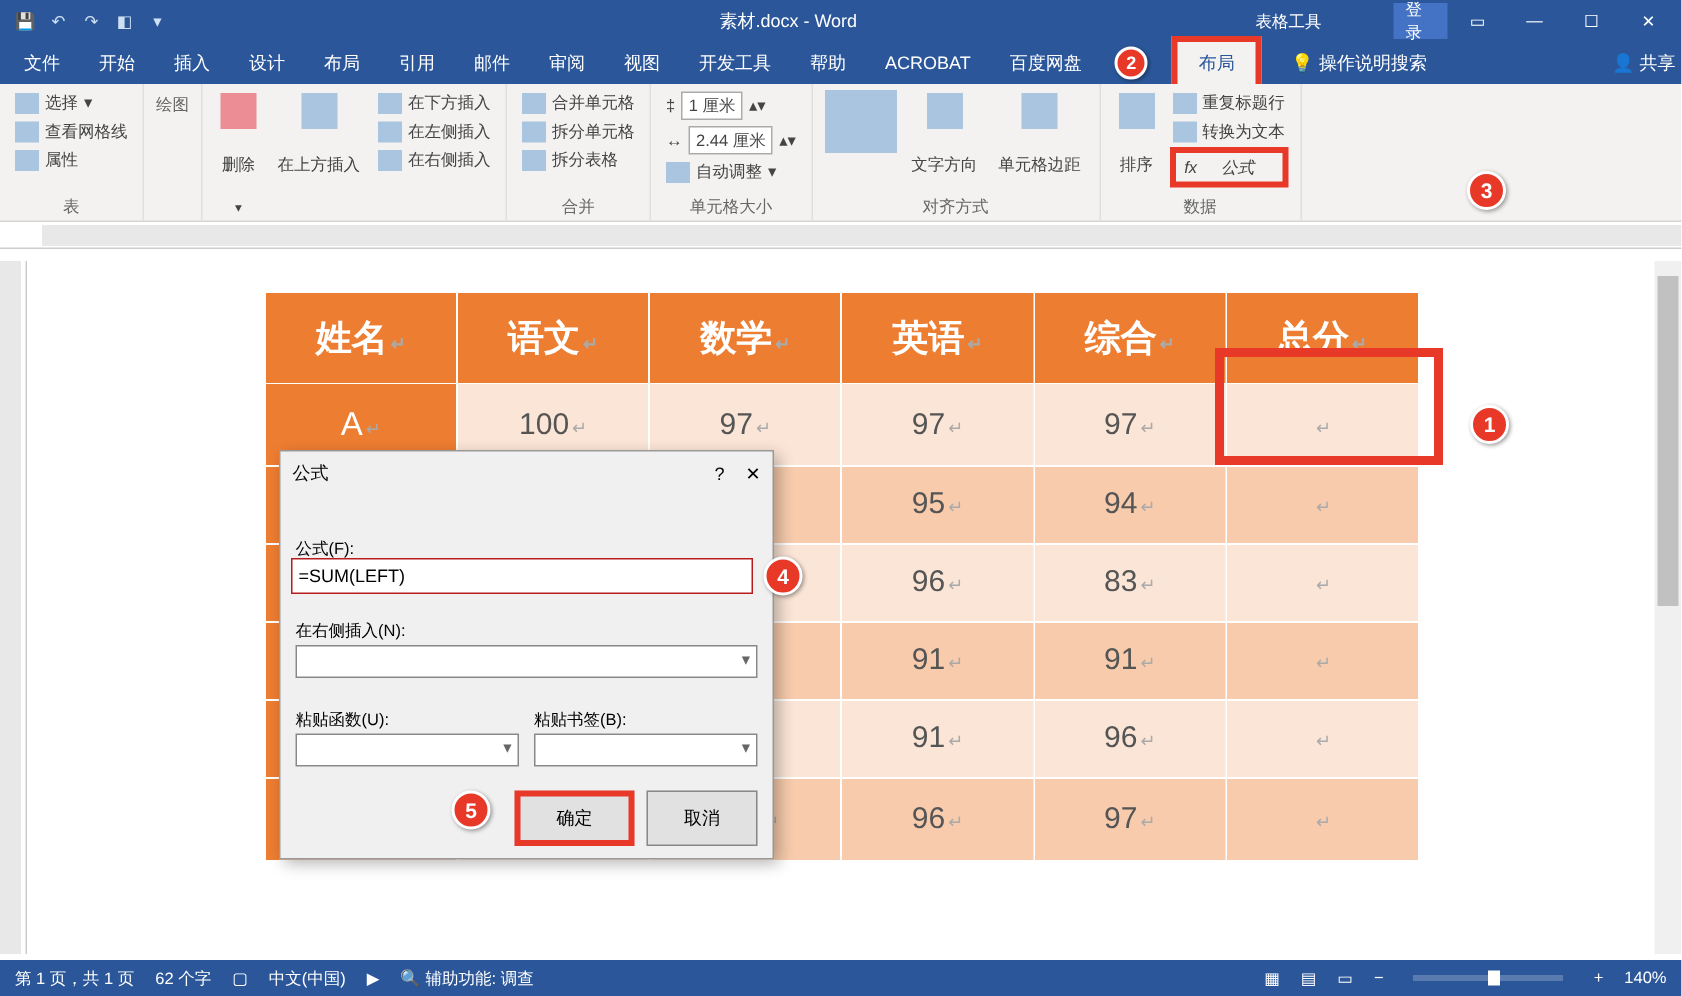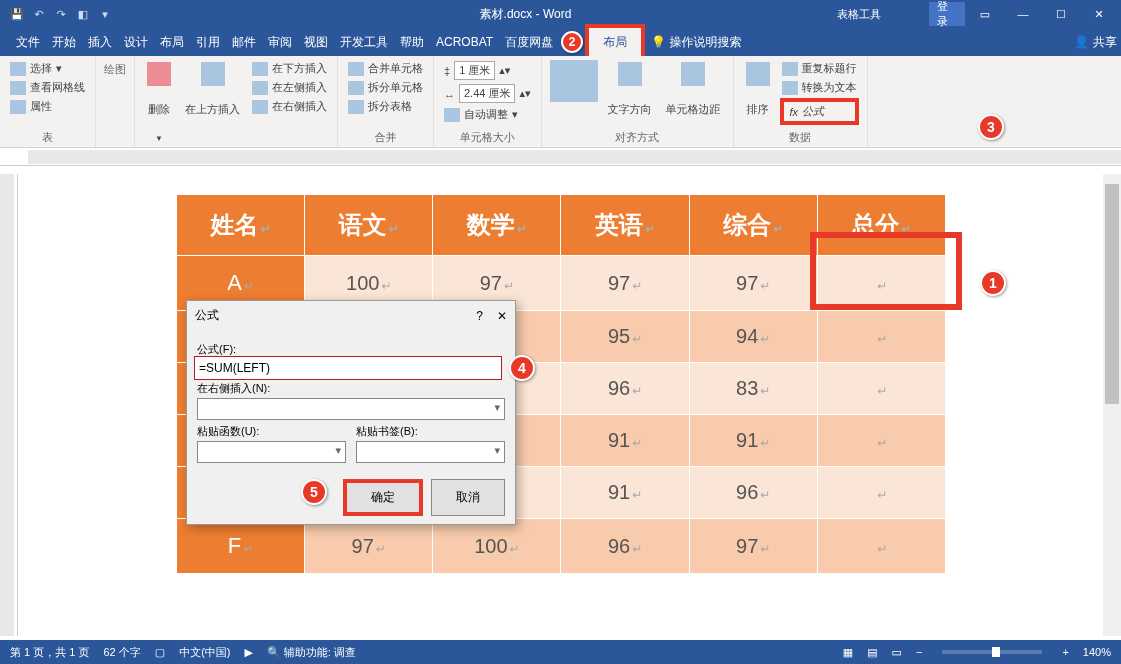--- a/index.html
+++ b/index.html
@@ -5,53 +5,53 @@
 *{box-sizing:border-box;margin:0;padding:0;font-family:"Microsoft YaHei","Segoe UI",sans-serif}
 body{width:1121px;height:664px;background:#fff;overflow:hidden;position:relative;font-size:12px}
 .titlebar{height:28px;background:#2b579a;display:flex;align-items:center;color:#fff}
 .qat{display:flex;gap:4px;padding:0 8px;align-items:center}
 .qat .ic{width:18px;height:18px;display:flex;align-items:center;justify-content:center;font-size:11px;color:#cfe0f3}
 .title-center{flex:1;text-align:center;font-size:12px;color:#fff}
 .title-right{display:flex;gap:2px;align-items:center;padding-right:4px}
 .title-right .ic{width:36px;height:24px;display:flex;align-items:center;justify-content:center;color:#fff;font-size:11px}
 .login-btn{background:#4472c4;padding:2px 8px;font-size:11px}
 .table-tool{position:absolute;right:240px;font-size:11px;color:#fff}
-.tabs{height:28px;background:#2b579a;display:flex;align-items:center;padding-left:12px;gap:4px;color:#fff;font-size:12px}
+.tabs{height:28px;background:#2b579a;display:flex;align-items:center;padding-left:12px;gap:18px;color:#fff;font-size:12px}
 .tabs .tab{cursor:pointer;padding:6px 4px}
 .tabs .tab.active{background:#f3f2f1;color:#2b579a;padding:6px 14px;border:4px solid #e83828;margin:-2px}
 .tabs .spacer{flex:1}
 .ribbon{height:92px;background:#f3f2f1;border-bottom:1px solid #d4d4d4;display:flex;position:relative}
 .ribbon-group{border-right:1px solid #e1dfdd;padding:4px 8px 2px;display:flex;flex-direction:column;justify-content:space-between}
 .group-label{text-align:center;font-size:11px;color:#666;padding-top:2px}
 .group-body{flex:1;display:flex;gap:6px;align-items:flex-start;font-size:11px;color:#444}
 .rb-col{display:flex;flex-direction:column;gap:2px}
 .rb-item{display:flex;align-items:center;gap:4px;padding:1px 2px;white-space:nowrap}
 .rb-big{display:flex;flex-direction:column;align-items:center;gap:16px;padding:2px 4px}
 .rb-ic{width:16px;height:14px;background:#7aa6d6;opacity:.6}
 .rb-ic-big{width:24px;height:24px;background:#7aa6d6;opacity:.6}
-.fx-btn{display:flex;align-items:center;gap:4px;padding:2px 6px;border:4px solid #e83828;font-style:italic}
+.fx-btn{display:flex;align-items:center;gap:16px;padding:2px 6px;border:4px solid #e83828;font-style:italic}
 .ruler-h{height:18px;background:#fff;border-bottom:1px solid #ccc;display:flex;align-items:center;font-size:9px;color:#888;position:relative;padding-left:28px}
 .ruler-h .rl{background:#e8e8e8;height:14px;flex:1;position:relative}
 .ruler-v{position:absolute;left:0;top:174px;width:18px;bottom:28px;background:#fff;border-right:1px solid #ccc}
 .ruler-v .rl{background:#e8e8e8;width:14px;height:100%}
 .doc{position:absolute;left:20px;right:20px;top:174px;bottom:28px;background:#fff;overflow:hidden}
 .tbl{position:absolute;left:156px;top:20px;width:770px;border-collapse:collapse}
 .tbl td,.tbl th{border:1px solid #fff;text-align:center;padding:14px 8px;font-size:20px;color:#555;position:relative}
 .tbl th{background:#ed7d31;color:#fff;font-weight:700;font-size:24px}
 .tbl tr:nth-child(even) td{background:#fbe5d6}
 .tbl tr:nth-child(odd) td{background:#f7cbac}
 .tbl td:first-child{background:#ed7d31!important;color:#fff;font-size:22px}
 .ret{font-size:12px;color:#aaa;margin-left:2px}
 .hl1{position:absolute;border:6px solid #e83828;pointer-events:none}
 .badge{width:26px;height:26px;border-radius:50%;background:#e83828;color:#fff;font-weight:700;display:flex;align-items:center;justify-content:center;font-size:14px;border:2px solid #fff;position:absolute;box-shadow:1px 1px 3px rgba(0,0,0,.4)}
 .dialog{position:absolute;left:186px;top:300px;width:330px;background:#f0f0f0;border:1px solid #999;box-shadow:3px 3px 10px rgba(0,0,0,.3)}
 .dlg-title{display:flex;align-items:center;padding:6px 8px;font-size:12px}
 .dlg-title .sp{flex:1}
 .dlg-body{padding:8px 10px}
-.dlg-lbl{font-size:11px;margin:4px 0 2px}
+.dlg-lbl{font-size:11px;margin:20px 0 2px}
 .dlg-input{width:100%;border:1px solid #888;padding:4px;font-size:12px;background:#fff}
 .dlg-input.hl{border:1px solid #b91c1c;margin:-3px}
 .dlg-row{display:flex;gap:10px}
 .dlg-row>div{flex:1}
 .dlg-select{width:100%;border:1px solid #888;padding:2px;font-size:11px;background:#fff;height:22px;position:relative}
 .dlg-select::after{content:"▾";position:absolute;right:4px;top:2px;color:#666}
 .dlg-btns{display:flex;justify-content:flex-end;gap:8px;padding:8px 10px}
 .dlg-btn{padding:6px 24px;border:1px solid #888;background:#e1e1e1;font-size:12px}
 .dlg-btn.ok{border:4px solid #e83828;background:#e1e1e1}
 .status{position:absolute;bottom:0;left:0;right:0;height:24px;background:#2b579a;color:#fff;display:flex;align-items:center;font-size:11px;padding:0 10px;gap:14px}

